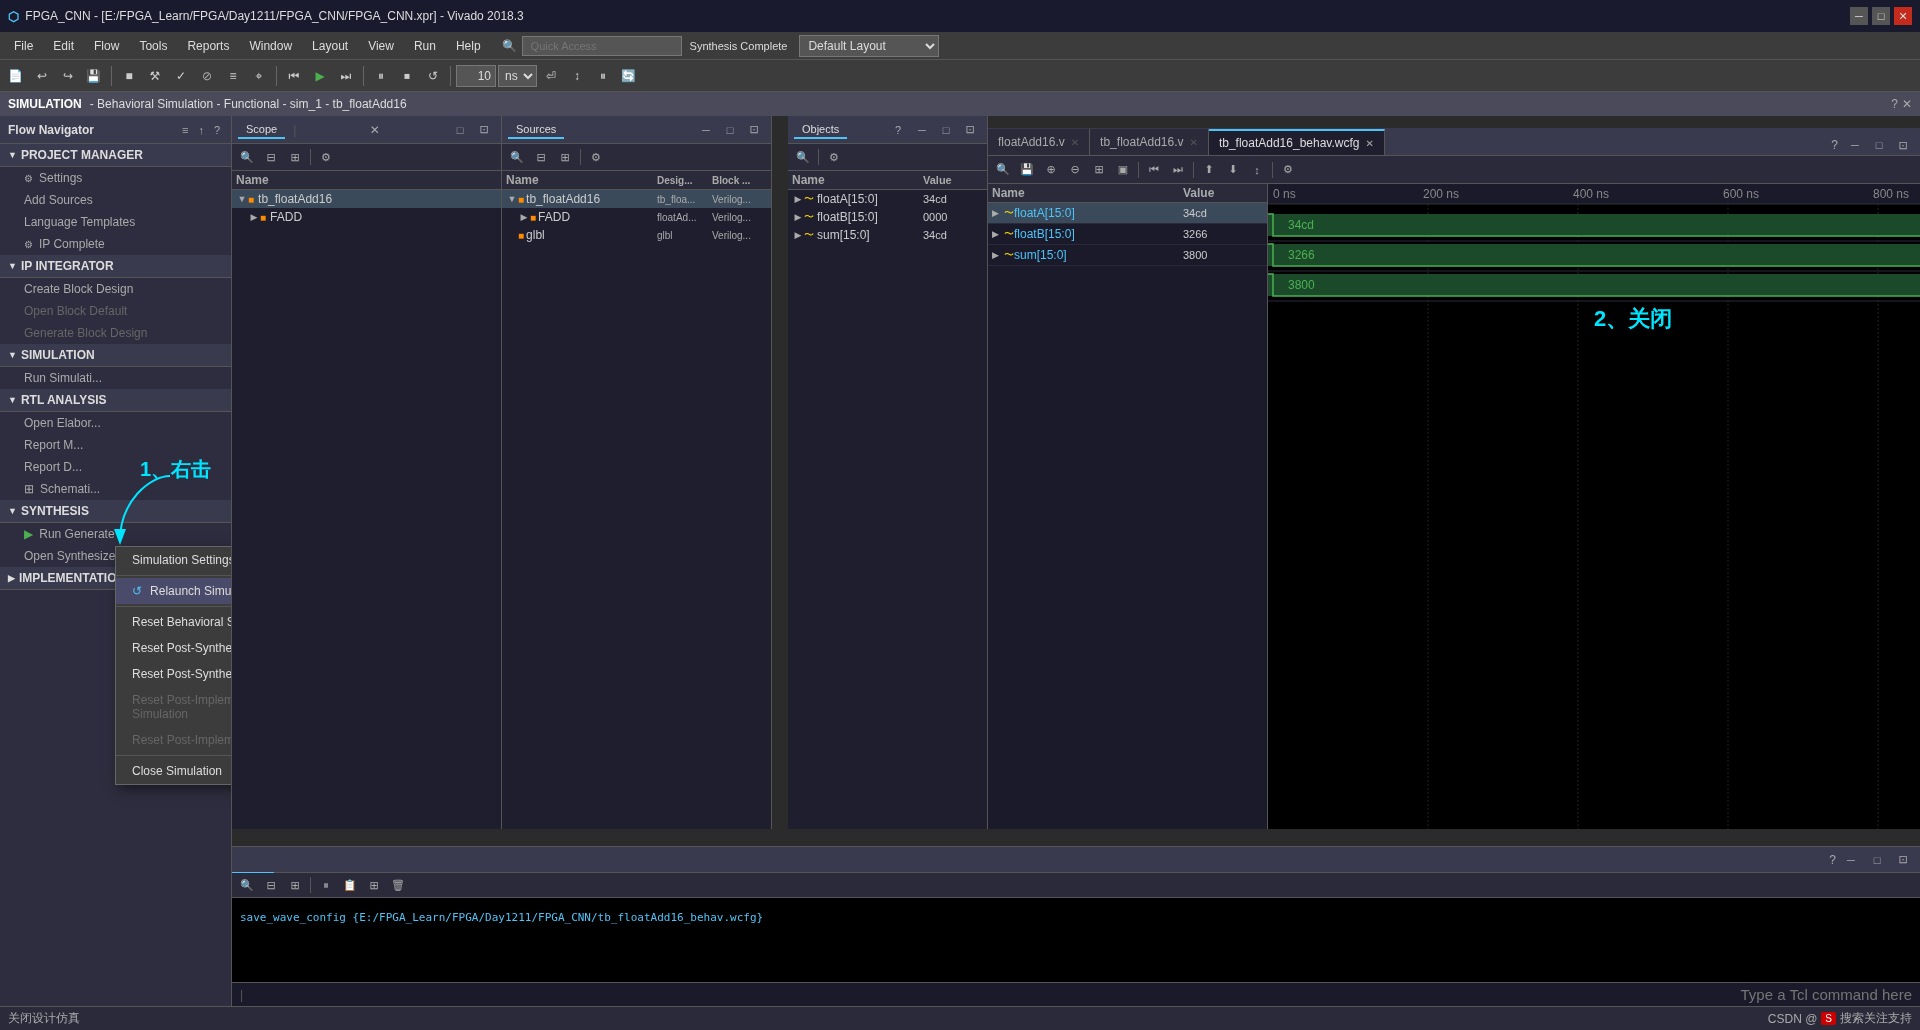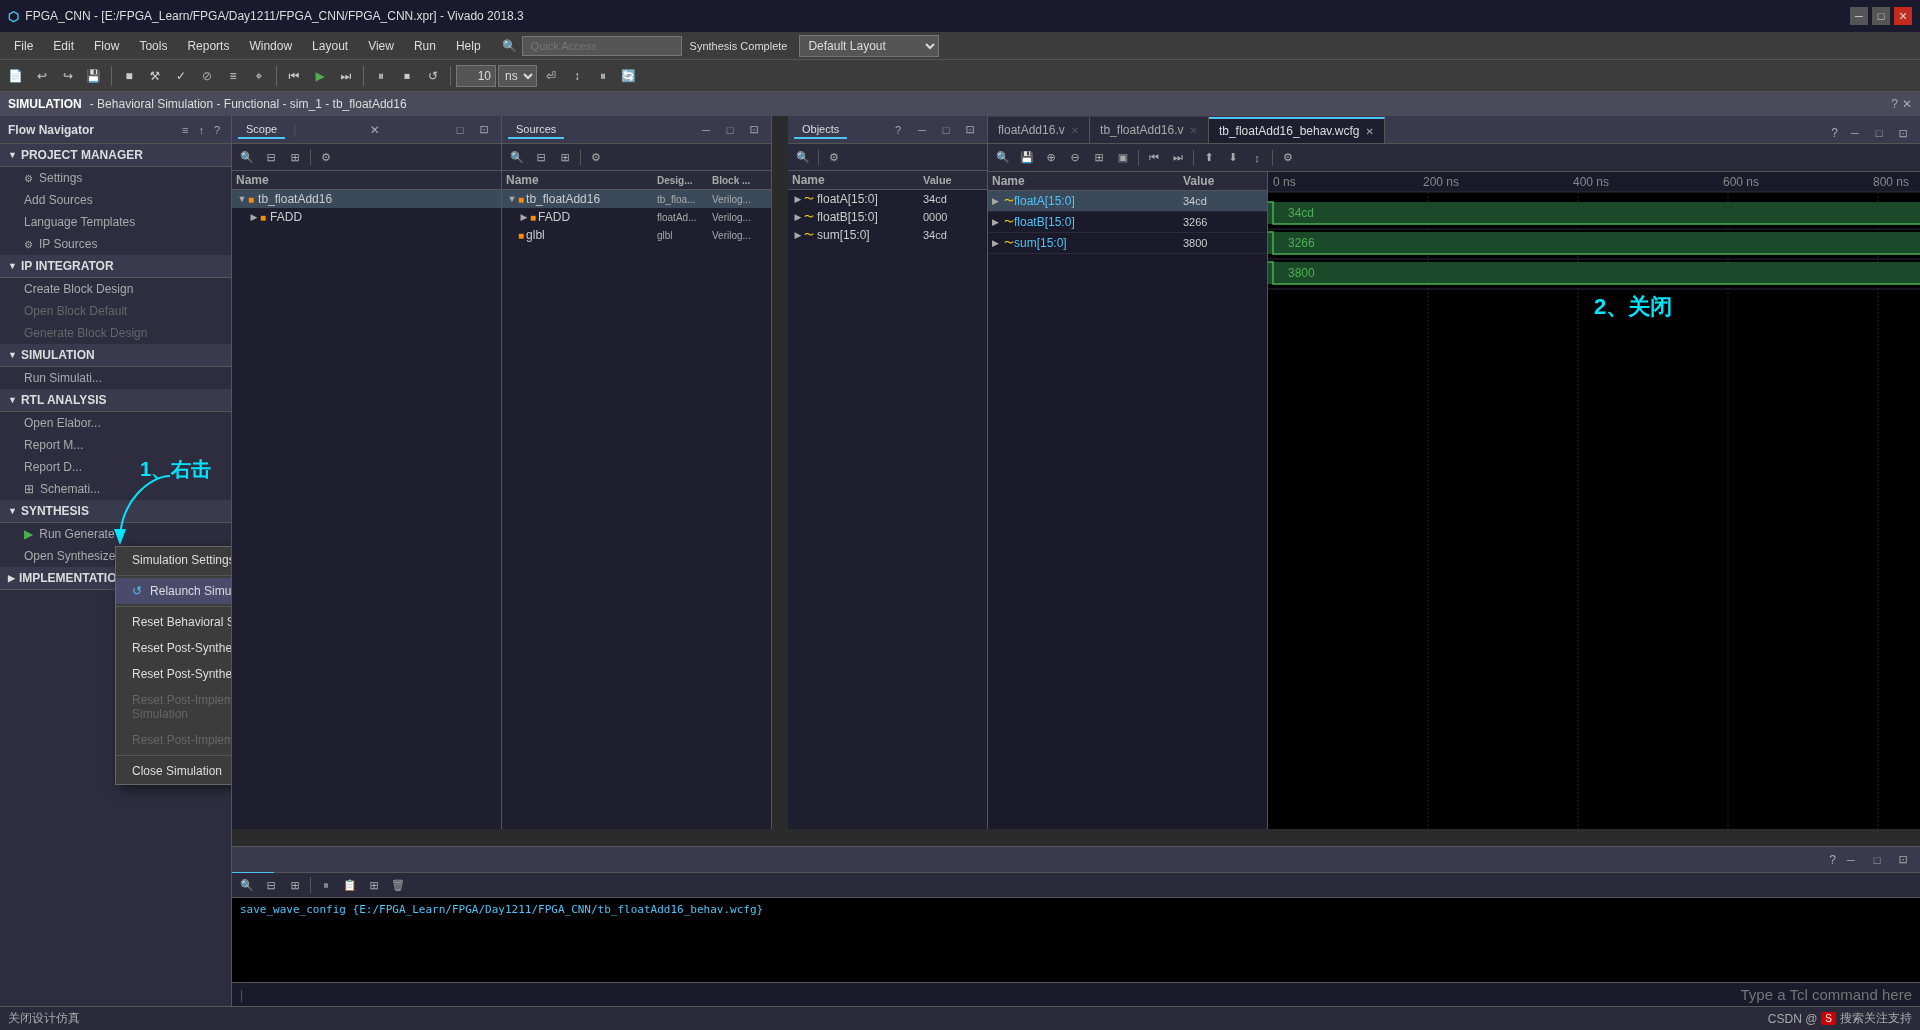--- a/index.html
+++ b/index.html
@@ -295,20 +295,21 @@
       flex-direction: column;
       margin-left: 16px;
     }
 
     
     .waveform-area {
       flex: 1;
       background: #4d7c0f;
       display: flex;
       flex-direction: column;
+      margin-top: 12px;
     }
     .waveform-tabs {
       display: flex;
       background: #3a3a4f;
       border-bottom: 1px solid #555;
       height: 28px;
       align-items: flex-end;
     }
     .waveform-tab {
       padding: 4px 10px;
@@ -404,21 +405,21 @@
       align-items: center;
       padding: 2px 4px;
       gap: 2px;
       background: #2a2a3a;
       border-bottom: 1px solid #555;
     }
     .log-content {
       flex: 1;
       background: #000;
       overflow: auto;
-      padding: 4px 8px;
+      padding: 12px 8px;
     }
     .log-text { color: #4fc3f7; font-size: 11px; font-family: monospace; }
     .log-input {
       background: #1a1a2a;
       border-top: 1px solid #555;
       height: 24px;
       display: flex;
       align-items: center;
       padding: 0 8px;
     }
@@ -564,21 +565,21 @@
           <span>Settings</span>
         </div>
         <div class="nav-item">
           <span>Add Sources</span>
         </div>
         <div class="nav-item">
           <span>Language Templates</span>
         </div>
         <div class="nav-item">
           <span class="gear-icon">⚙</span>
-          <span>IP Sources</span>
+          <span>IP Complete</span>
         </div>
       </div>
 
       <div class="nav-section">
         <div class="nav-section-header">
           <span class="caret">▼</span>
           <span>IP INTEGRATOR</span>
         </div>
         <div class="nav-item">
           <span>Create Block Design</span>

